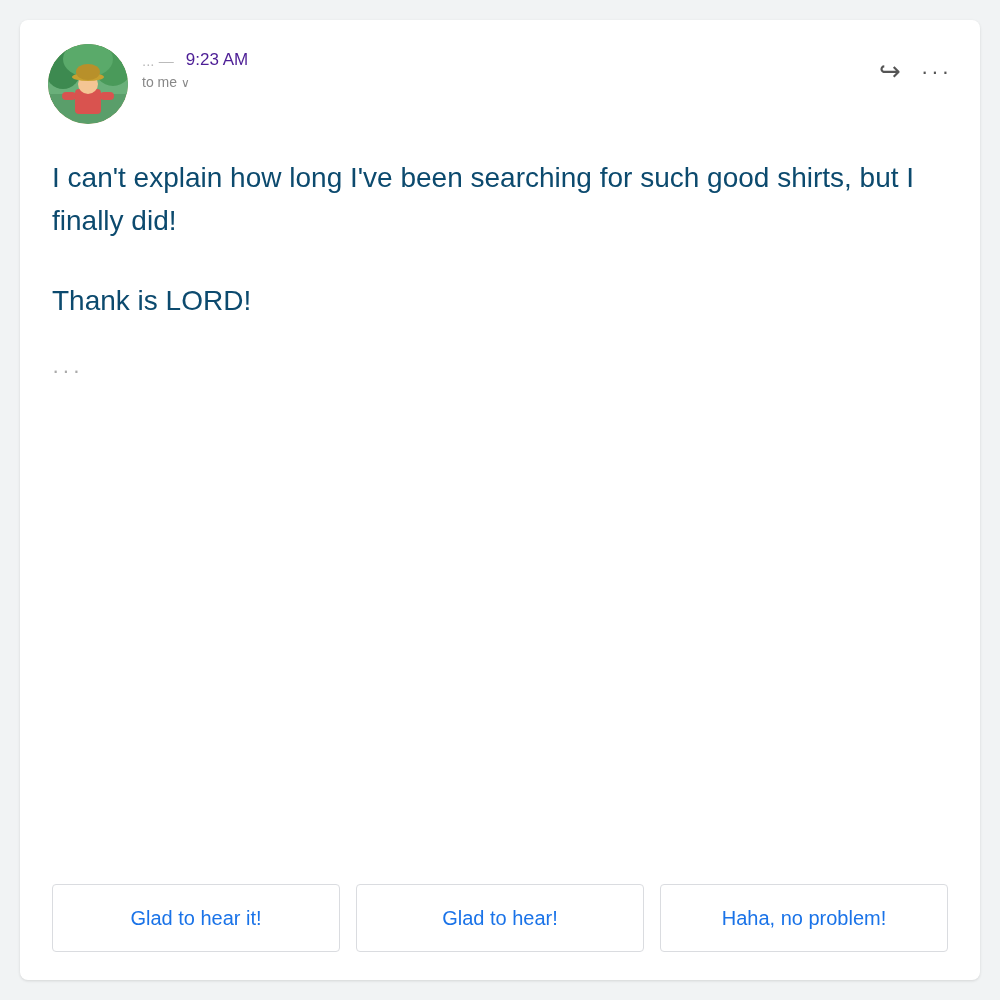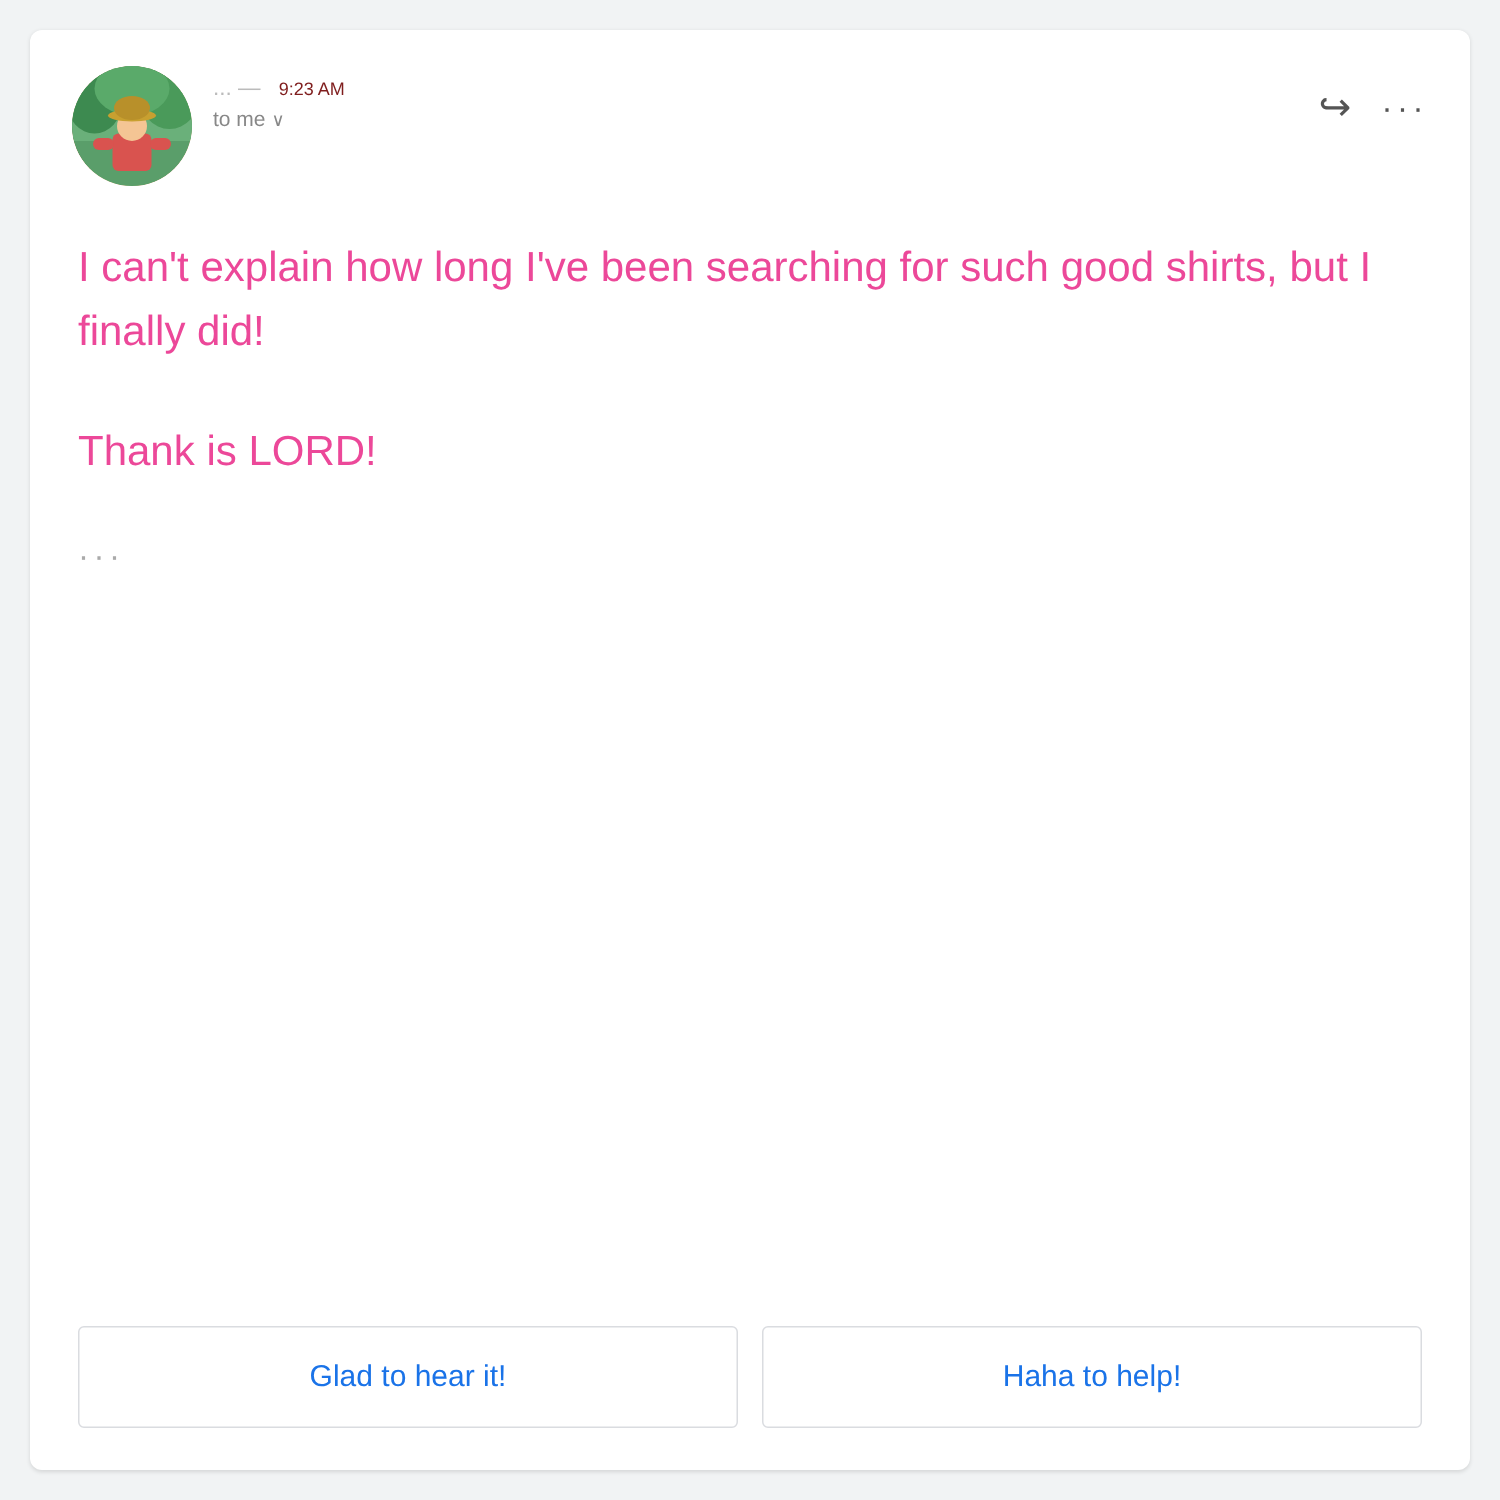--- a/index.html
+++ b/index.html
@@ -77,22 +77,22 @@
       gap: 8px;
     }
 
     .sender-name {
       font-size: 15px;
       color: #888;
       font-weight: 400;
     }
 
     .timestamp {
-      font-size: 12px;
-      color: #7f1d1d;
+      font-size: 17px;
+      color: #4c1d95;
     }
 
     .to-me {
       font-size: 14px;
       color: #888;
       margin-top: 4px;
       display: flex;
       align-items: flex-end;
       gap: 4px;
     }
@@ -124,21 +124,21 @@
     }
 
     .email-body {
       flex: 1;
       padding: 0 4px;
     }
 
     .email-text {
       font-size: 28px;
       line-height: 1.55;
-      color: #ec4899;
+      color: #0c4a6e;
       margin-bottom: 0;
     }
 
     .email-paragraph {
       margin-bottom: 36px;
     }
 
     .email-paragraph:last-child {
       margin-bottom: 0;
     }
@@ -228,16 +228,17 @@
       <p class="email-text">I can't explain how long I've been searching for such good shirts, but I finally did!</p>
     </div>
     <div class="email-paragraph">
       <p class="email-text">Thank is LORD!</p>
     </div>
     <div class="ellipsis-more">···</div>
   </div>
 
   <div class="quick-replies">
     <button class="quick-reply-btn">Glad to hear it!</button>
-    <button class="quick-reply-btn">Haha to help!</button>
+    <button class="quick-reply-btn">Glad to hear!</button>
+    <button class="quick-reply-btn">Haha, no problem!</button>
   </div>
 
 </div>
 
 </body></html>

